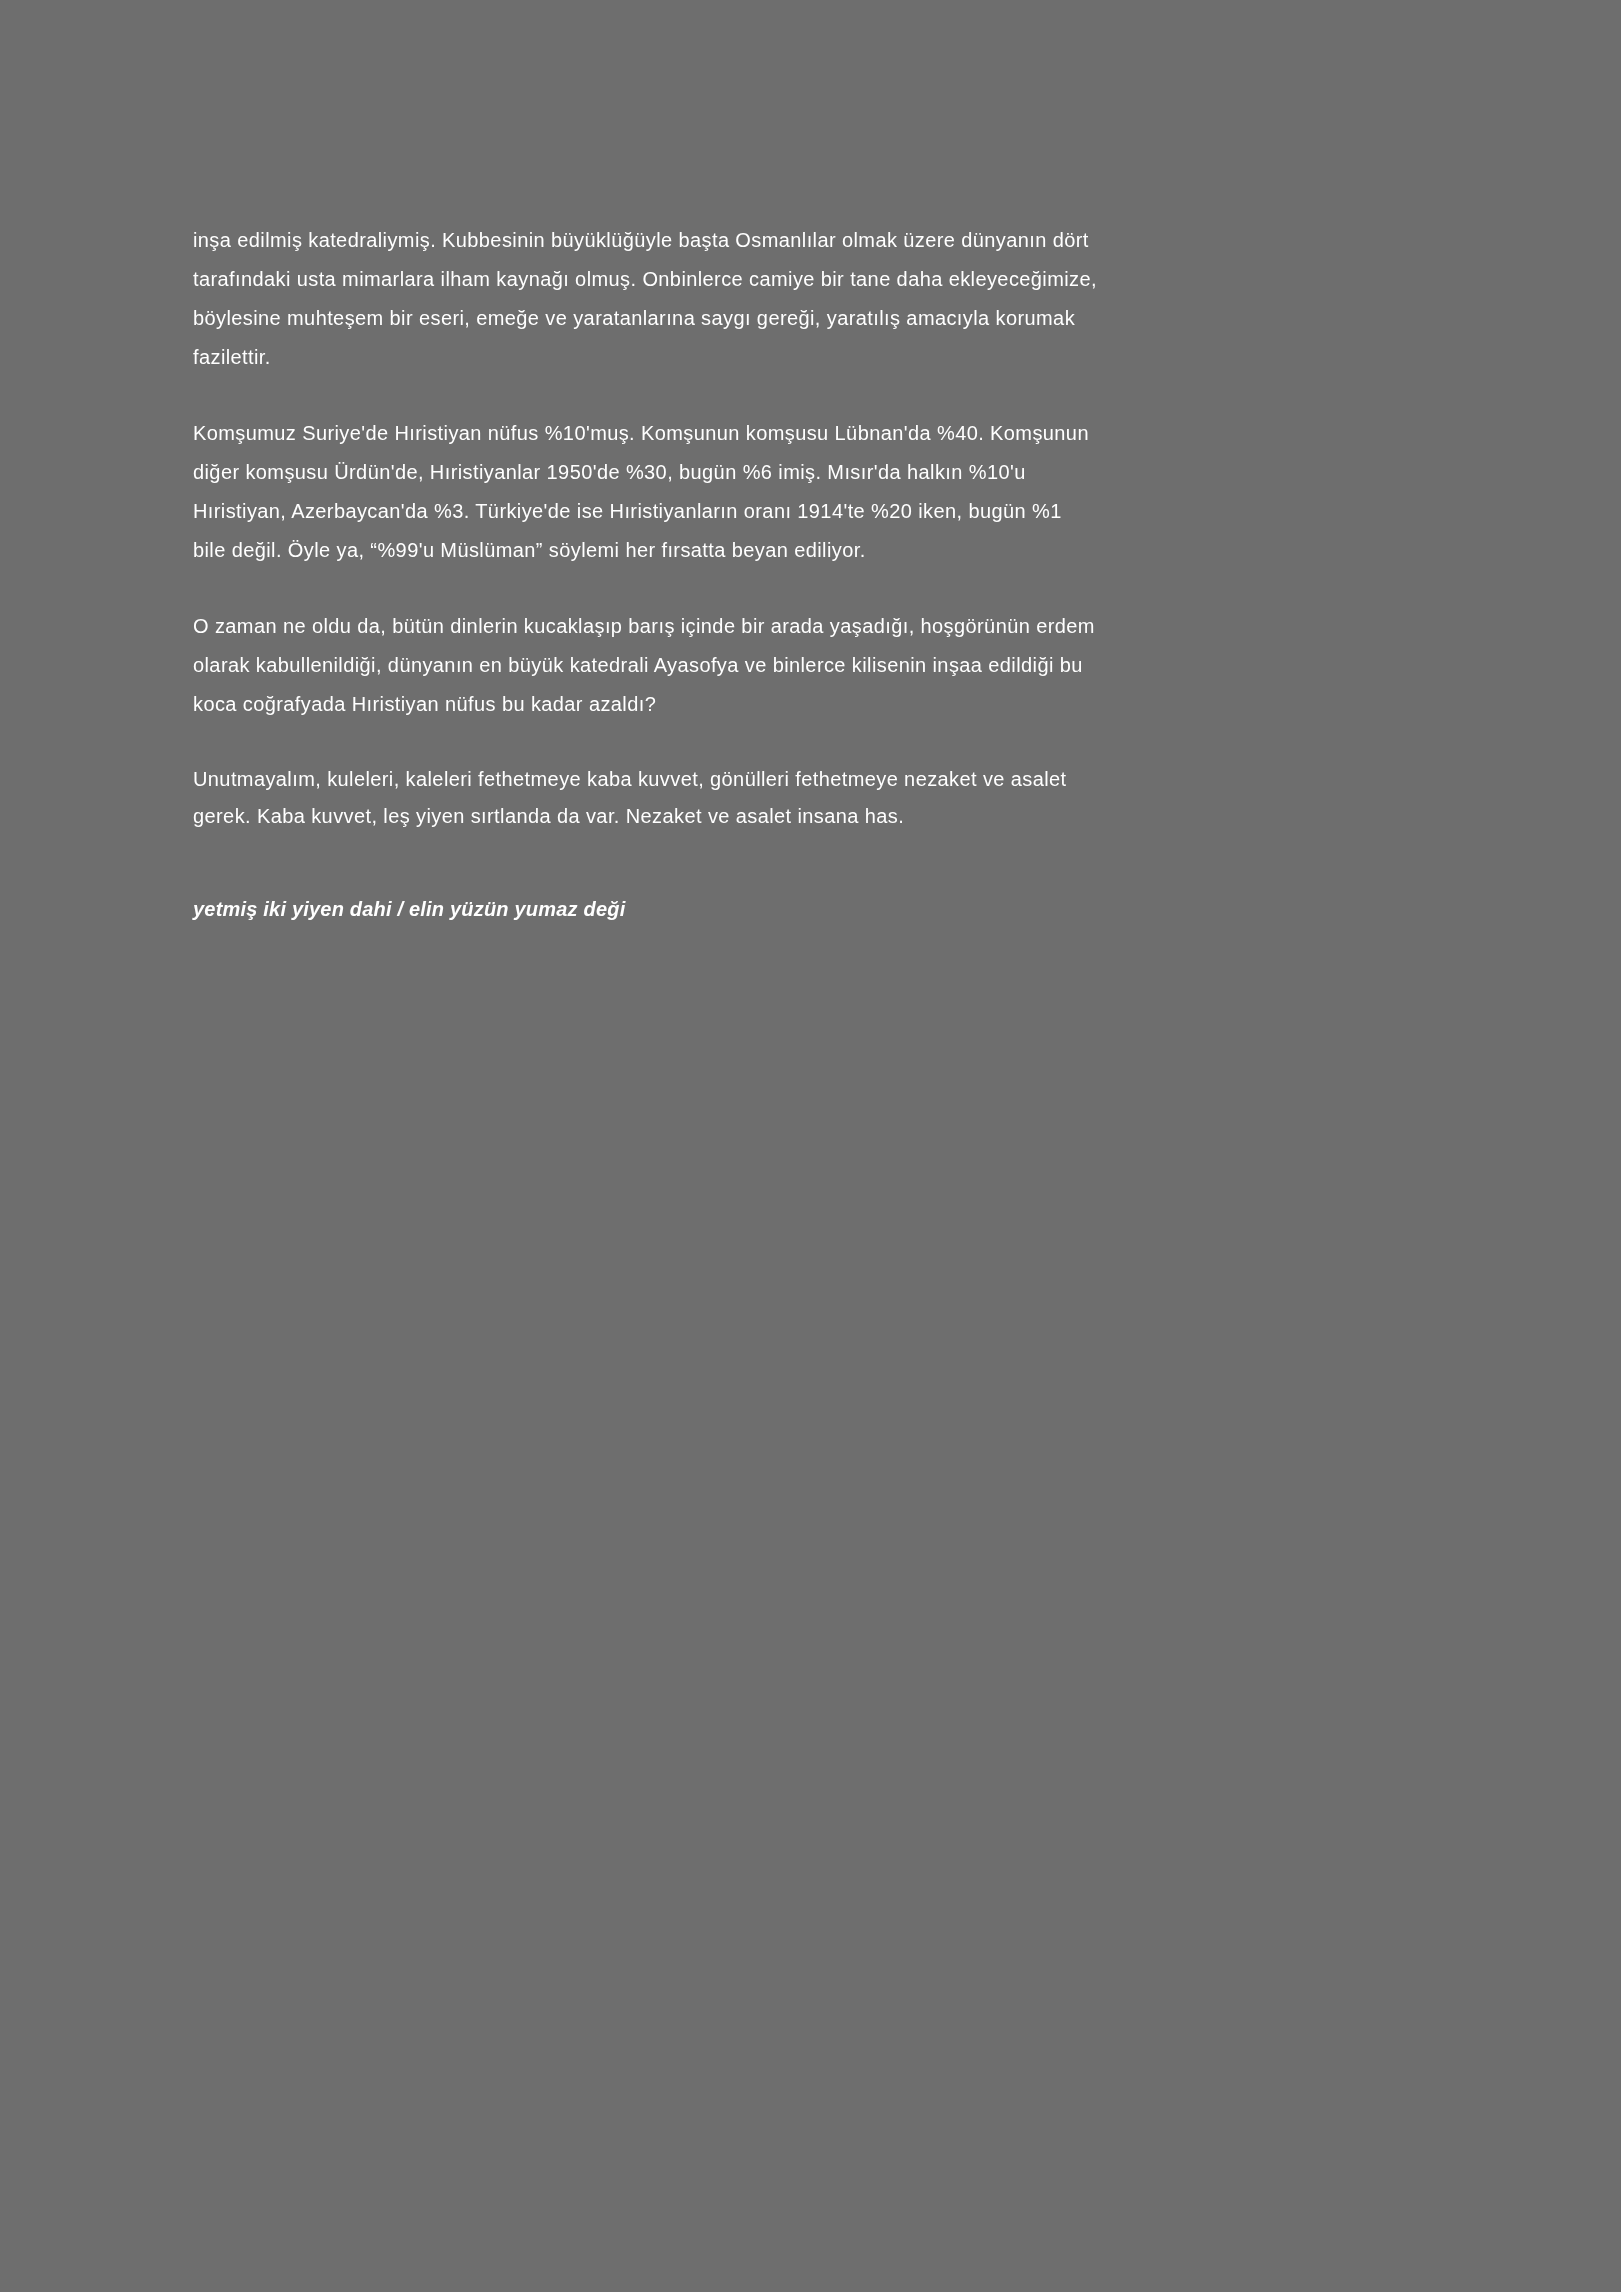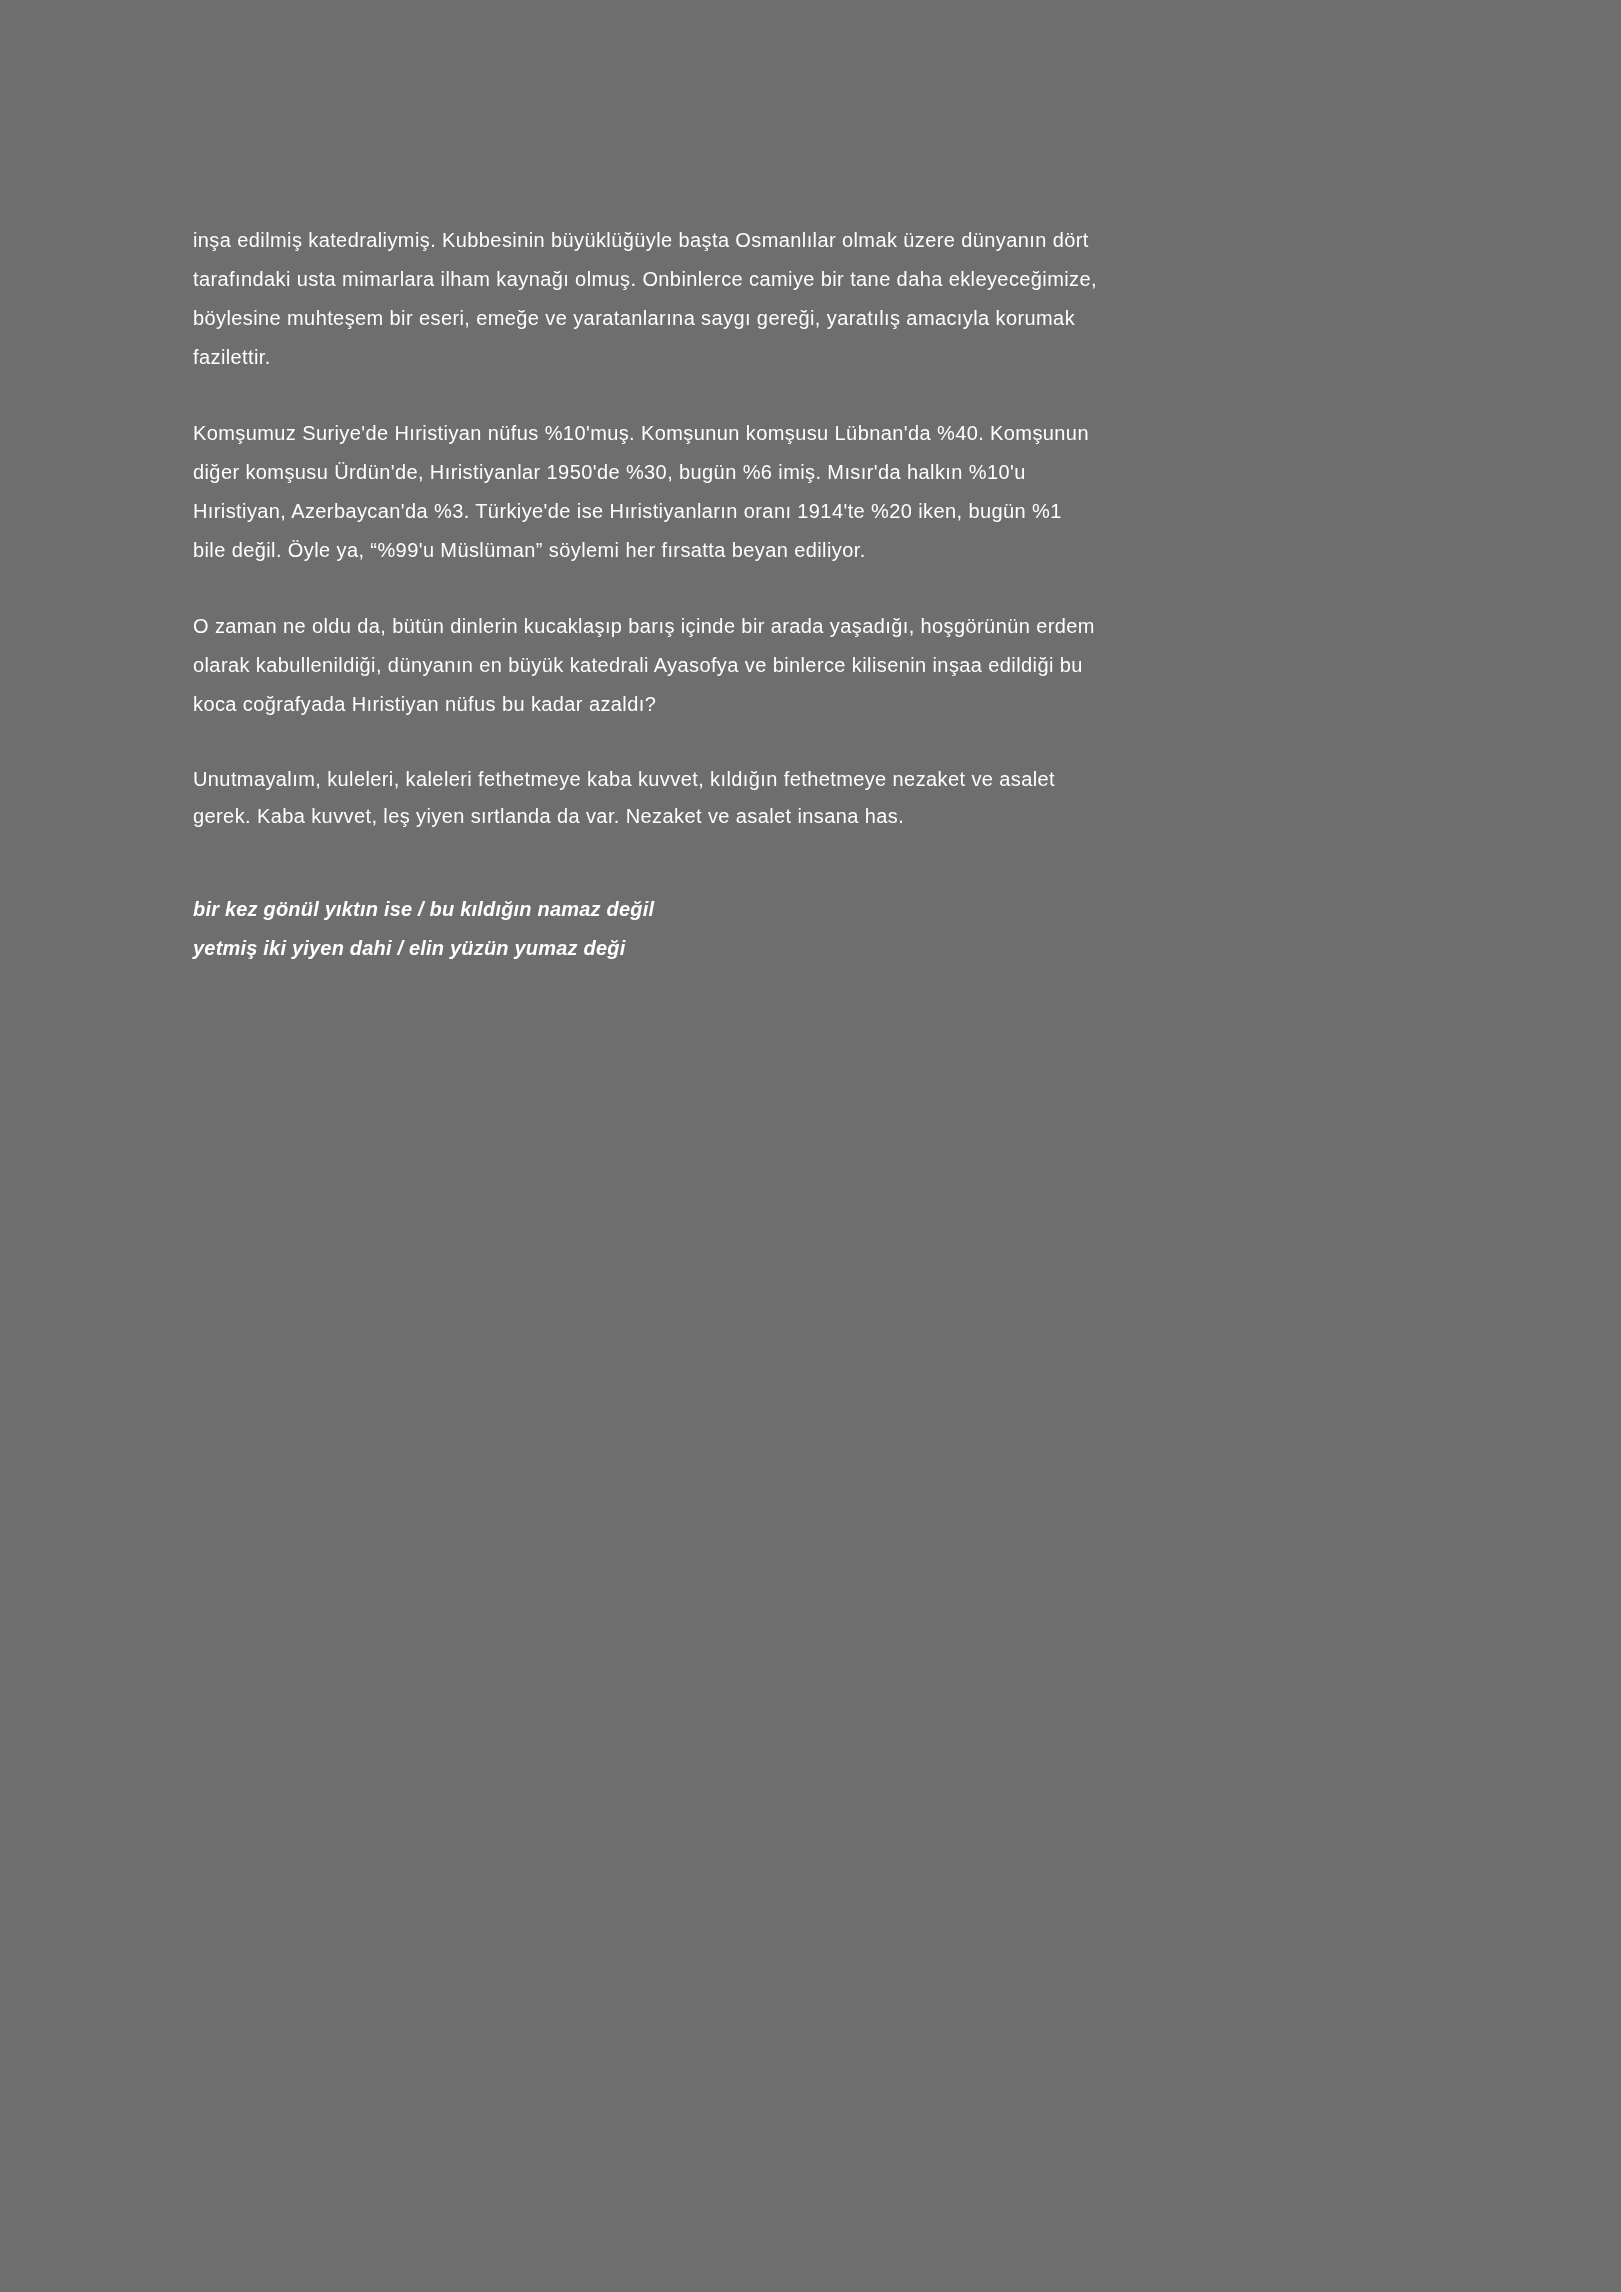--- a/index.html
+++ b/index.html
@@ -52,23 +52,22 @@
 
 <div class="page">
   <div class="doc-body">
 
     <p class="para">inşa edilmiş katedraliymiş. Kubbesinin büyüklüğüyle başta Osmanlılar olmak üzere dünyanın dört tarafındaki usta mimarlara ilham kaynağı olmuş. Onbinlerce camiye bir tane daha ekleyeceğimize, böylesine muhteşem bir eseri, emeğe ve yaratanlarına saygı gereği, yaratılış amacıyla korumak fazilettir.</p>
 
     <p class="para">Komşumuz Suriye'de Hıristiyan nüfus %10'muş. Komşunun komşusu Lübnan'da %40. Komşunun diğer komşusu Ürdün'de, Hıristiyanlar 1950'de %30, bugün %6 imiş. Mısır'da halkın %10'u Hıristiyan, Azerbaycan'da %3. Türkiye'de ise Hıristiyanların oranı 1914'te %20 iken, bugün %1 bile değil.  Öyle ya, “%99'u Müslüman” söylemi her fırsatta beyan ediliyor.</p>
 
     <p class="para">O zaman ne oldu da, bütün dinlerin kucaklaşıp barış içinde bir arada yaşadığı, hoşgörünün erdem olarak kabullenildiği, dünyanın en büyük katedrali Ayasofya ve binlerce kilisenin inşaa edildiği bu koca coğrafyada Hıristiyan nüfus bu kadar azaldı?</p>
 
-    <p class="para tight">Unutmayalım, kuleleri, kaleleri fethetmeye kaba kuvvet, kıldığın fethetmeye nezaket ve asalet gerek. Kaba kuvvet, leş yiyen sırtlanda da var. Nezaket ve asalet insana has.</p>
+    <p class="para tight">Unutmayalım, kuleleri, kaleleri fethetmeye kaba kuvvet, gönülleri fethetmeye nezaket ve asalet gerek. Kaba kuvvet, leş yiyen sırtlanda da var. Nezaket ve asalet insana has.</p>
 
 
     <div class="gap-before-verse"></div>
 
-    <p class="verse">bir kez gönül yıktın ise / bu kıldığın namaz değil</p>
     <p class="verse">yetmiş iki yiyen dahi / elin yüzün yumaz deği</p>
 
   </div>
 </div>
 
 
 </body></html>

